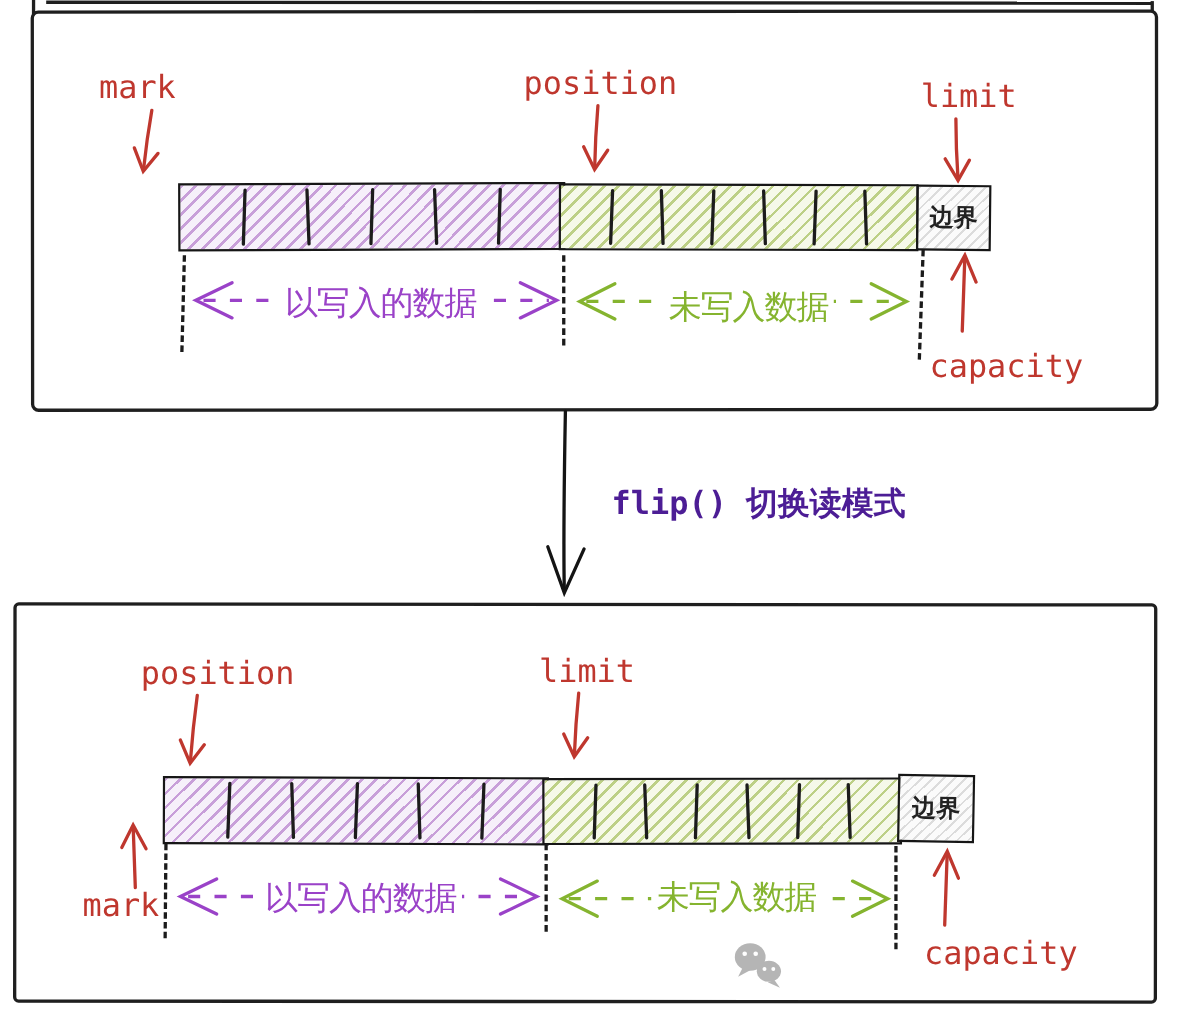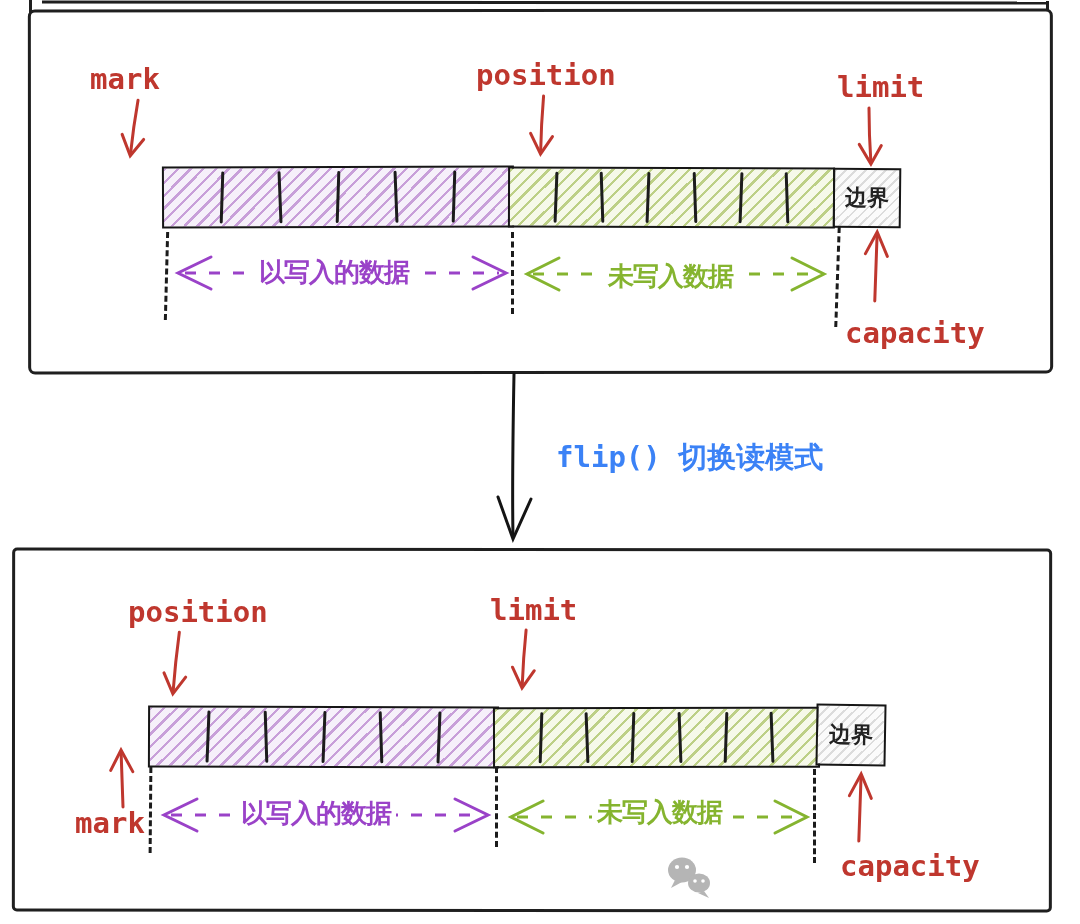--- a/index.html
+++ b/index.html
@@ -3,36 +3,36 @@
 <meta charset="utf-8">
 <style>
   :root{
     --red:#bf372e; --purple:#9a42c8; --green:#85b42f; --ink:#1f1f1f; --wm:#ababab;
   }
   html,body{margin:0;padding:0;background:#fff;}
   .stage{position:relative;width:1080px;height:924px;background:#ffffff;overflow:hidden;
          font-family:"DejaVu Sans",sans-serif;}
   .abs{position:absolute;}
   .panel{position:absolute;border:3px solid var(--ink);border-radius:7px;background:#fff;}
-  .ptr-label{position:absolute;font-family:"DejaVu Sans Mono",monospace;font-weight:bold;
+  .ptr-label{position:absolute;font-family:"DejaVu Sans Mono",monospace;font-weight:normal;
              font-size:29px;color:var(--red);white-space:nowrap;}
   .bar{position:absolute;border:2.6px solid #161616;}
   .hatch-purple{background:repeating-linear-gradient(135deg,#c89fd9 0,#c89fd9 2.4px,#f6f0fa 2.4px,#f6f0fa 9px);}
   .hatch-green{background:repeating-linear-gradient(135deg,#bdd086 0,#bdd086 2.4px,#f6f9e9 2.4px,#f6f9e9 9px);}
   .boundary{position:absolute;border:2.6px solid #161616;display:flex;align-items:center;justify-content:center;
             font-size:22px;font-weight:bold;color:#222;
             background:repeating-linear-gradient(135deg,#dcdcdc 0,#dcdcdc 1.8px,#fbfbfb 1.8px,#fbfbfb 7px);}
   .tick{position:absolute;width:3px;top:5%;bottom:5%;background:#1c1c1c;border-radius:2px;}
   .vdash{position:absolute;width:0;border-left:3.5px dashed #1b1b1b;}
-  .range-label{position:absolute;font-size:26px;font-weight:700;letter-spacing:-1px;background:#fff;
+  .range-label{position:absolute;font-size:30px;font-weight:400;letter-spacing:-1px;background:#fff;
                padding:0 5px;white-space:nowrap;z-index:3;}
   .range-label.p{color:var(--purple);}
   .range-label.g{color:var(--green);}
   .flip-label{position:absolute;font-family:"DejaVu Sans Mono","DejaVu Sans",monospace;
-              font-weight:bold;font-size:29px;color:#3b82f6;white-space:nowrap;}
+              font-weight:bold;font-size:29px;color:#4c1d95;white-space:nowrap;}
   .wm-text{position:absolute;font-size:33px;font-weight:bold;color:var(--wm);white-space:nowrap;z-index:4;}
   .cap-hi{z-index:6;}
   svg{display:block;overflow:visible;}
 </style>
 </head>
 <body>
 
 <div class="stage">
 
   <div class="abs" style="left:29px;top:0;width:3px;height:13px;background:var(--ink);"></div>

